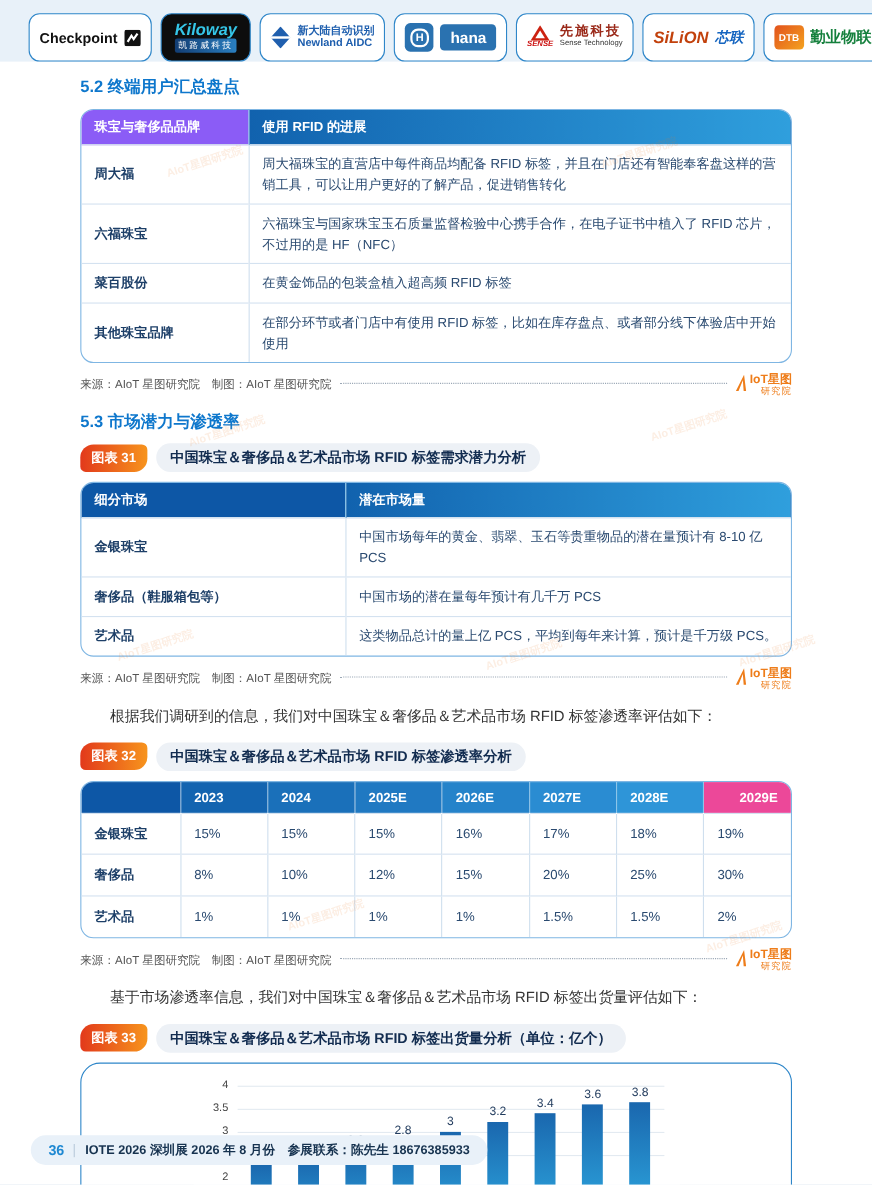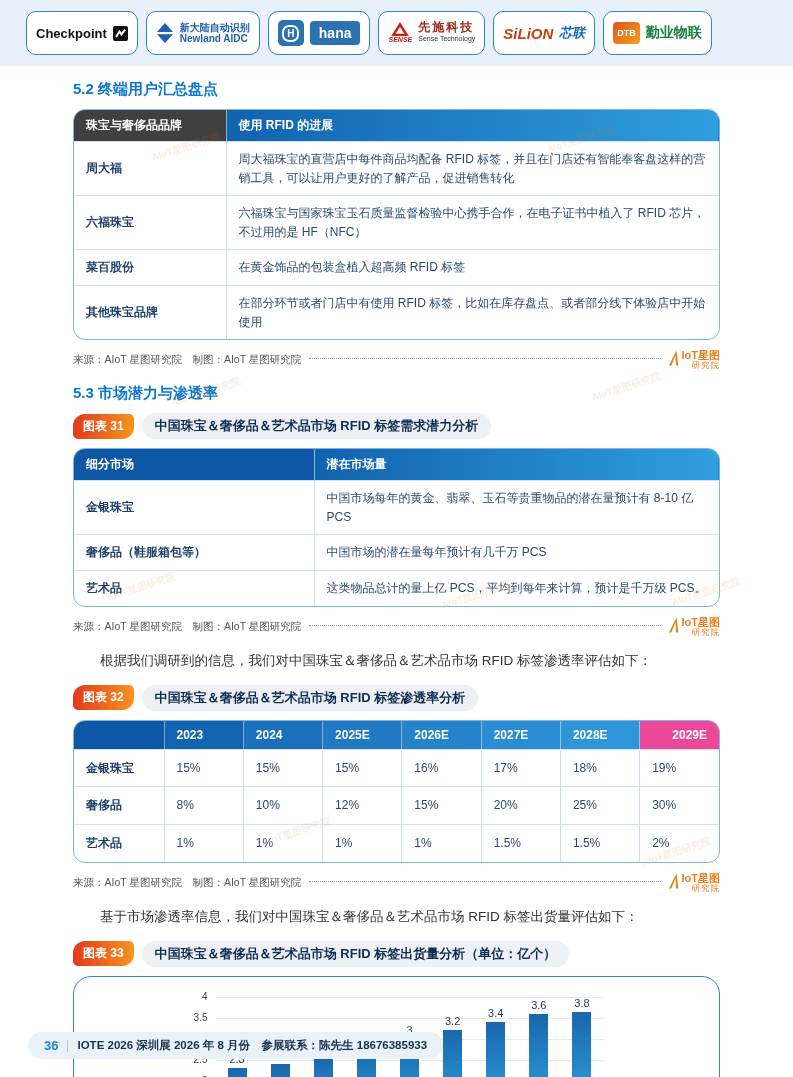--- a/index.html
+++ b/index.html
@@ -1,21 +1,21 @@
 <!DOCTYPE html>
 <html><head>
 <meta charset="utf-8">
 <style>
   * { margin:0; padding:0; box-sizing:border-box; }
   html,body { background:#dfe9f3; }
   body { font-family:"Liberation Sans","DejaVu Sans",sans-serif; }
   .page { position:relative; width:793px; height:1077px; margin:0 auto; background:#ffffff; overflow:hidden; }
 
   
-  .logo-strip { height:66px; background:#e8f1f9; display:flex; align-items:center; gap:8px; padding:0 26px; }
+  .logo-strip { height:56px; background:#e8f1f9; display:flex; align-items:flex-end; gap:8px; padding:0 26px; }
   .logo-pill { background:#fff; border:1.5px solid #2e86c9; border-radius:10px; height:44px; display:flex; align-items:center; gap:6px; padding:0 9px; flex:0 0 auto; }
   .cp-text { font-weight:bold; font-size:13px; color:#111; }
   .pill-kiloway { background:#0d0d0d; flex-direction:column; justify-content:center; gap:0; padding:0 12px; }
   .kiloway-main { color:#35c6e8; font-weight:bold; font-style:italic; font-size:15px; line-height:15px; }
   .kiloway-sub { color:#fff; font-size:8px; letter-spacing:2px; background:linear-gradient(90deg,#123d73,#2a7fc0); padding:1px 3px; border-radius:2px; }
   .nl-col { display:flex; flex-direction:column; line-height:11px; }
   .nl-cn { color:#1f5fae; font-weight:bold; font-size:10px; }
   .nl-en { color:#1f5fae; font-weight:bold; font-size:10px; }
   .hana-icon { width:26px; height:26px; background:#2a72b0; border-radius:5px; display:flex; align-items:center; justify-content:center; }
   .hana-icon i { color:#fff; border:2px solid #fff; border-radius:7px; width:17px; height:17px; display:flex; align-items:center; justify-content:center; font-size:10px; font-weight:bold; font-style:normal; }
@@ -34,21 +34,21 @@
   .sec-heading { color:#0e77cc; font-weight:bold; font-size:15px; margin-bottom:10px; }
 
   
   .tablewrap { border:1.5px solid #7fb6e3; border-radius:12px; overflow:hidden; background:#fff; }
   .tablewrap table { width:100%; border-collapse:collapse; table-layout:fixed; }
   .tablewrap th { color:#fff; font-size:12px; font-weight:bold; text-align:left; padding:7px 12px; }
   .tablewrap th + th { border-left:1px solid rgba(255,255,255,.45); }
   .tablewrap td { font-size:12px; color:#2a4a70; padding:8px 12px; line-height:1.55; border-top:1px solid #d4e2f0; word-break:break-word; }
   .tablewrap td + td { border-left:1px solid #cfdfee; }
   .tablewrap td:first-child { font-weight:bold; color:#1d3f68; }
-  .t52 th:nth-child(1){ width:152px; background:#404040;margin-left:30px; }
+  .t52 th:nth-child(1){ width:152px; background:#8b5cf6;margin-left:30px; }
   .t52 th:nth-child(2){ background:linear-gradient(90deg,#1162ae,#2f9fdd); }
   .t31 th:nth-child(1){ width:240px; background:#0d57a6; }
   .t31 th:nth-child(2){ background:linear-gradient(90deg,#1162ae,#2f9fdd); }
   .t32 th:nth-child(1){ width:90px;  background:#0d57a6; }
   .t32 th:nth-child(2){ background:#1364b0; } .t32 th:nth-child(3){ background:#1a70ba;margin-left:46px; }
   .t32 th:nth-child(4){ background:#2079c2; } .t32 th:nth-child(5){ background:#2583ca; }
   .t32 th:nth-child(6){ background:#2a8cd2; } .t32 th:nth-child(7){ background:#2e95d8; }
   .t32 th:nth-child(8){ background:#ec4899;text-align:right; }
   .t32 td { padding:9px 12px; }
 
@@ -104,20 +104,24 @@
 
 <div class="page">
 
   <div class="logo-strip">
     <div class="logo-pill">
       <span class="cp-text">Checkpoint</span>
       <svg width="15" height="15">
           <rect width="15" height="15" rx="2" fill="#111"></rect>
           <polyline points="3,11 6.5,5.5 8.5,8.5 12,3.5" stroke="#fff" stroke-width="2" fill="none"></polyline>
         </svg>
+    </div>
+    <div class="logo-pill pill-kiloway">
+      <span class="kiloway-main">Kiloway</span>
+      <span class="kiloway-sub">凯路威科技</span>
     </div>
     <div class="logo-pill">
       <svg width="18" height="20" viewBox="0 0 18 20">
           <path d="M9 0 L18 10 L9 20 L0 10 Z" fill="#1f5fae"></path>
           <rect y="9" width="18" height="2.2" fill="#fff"></rect>
         </svg>
       <span class="nl-col">
         <span class="nl-cn">新大陆自动识别</span>
         <span class="nl-en">Newland AIDC</span>
       </span>

